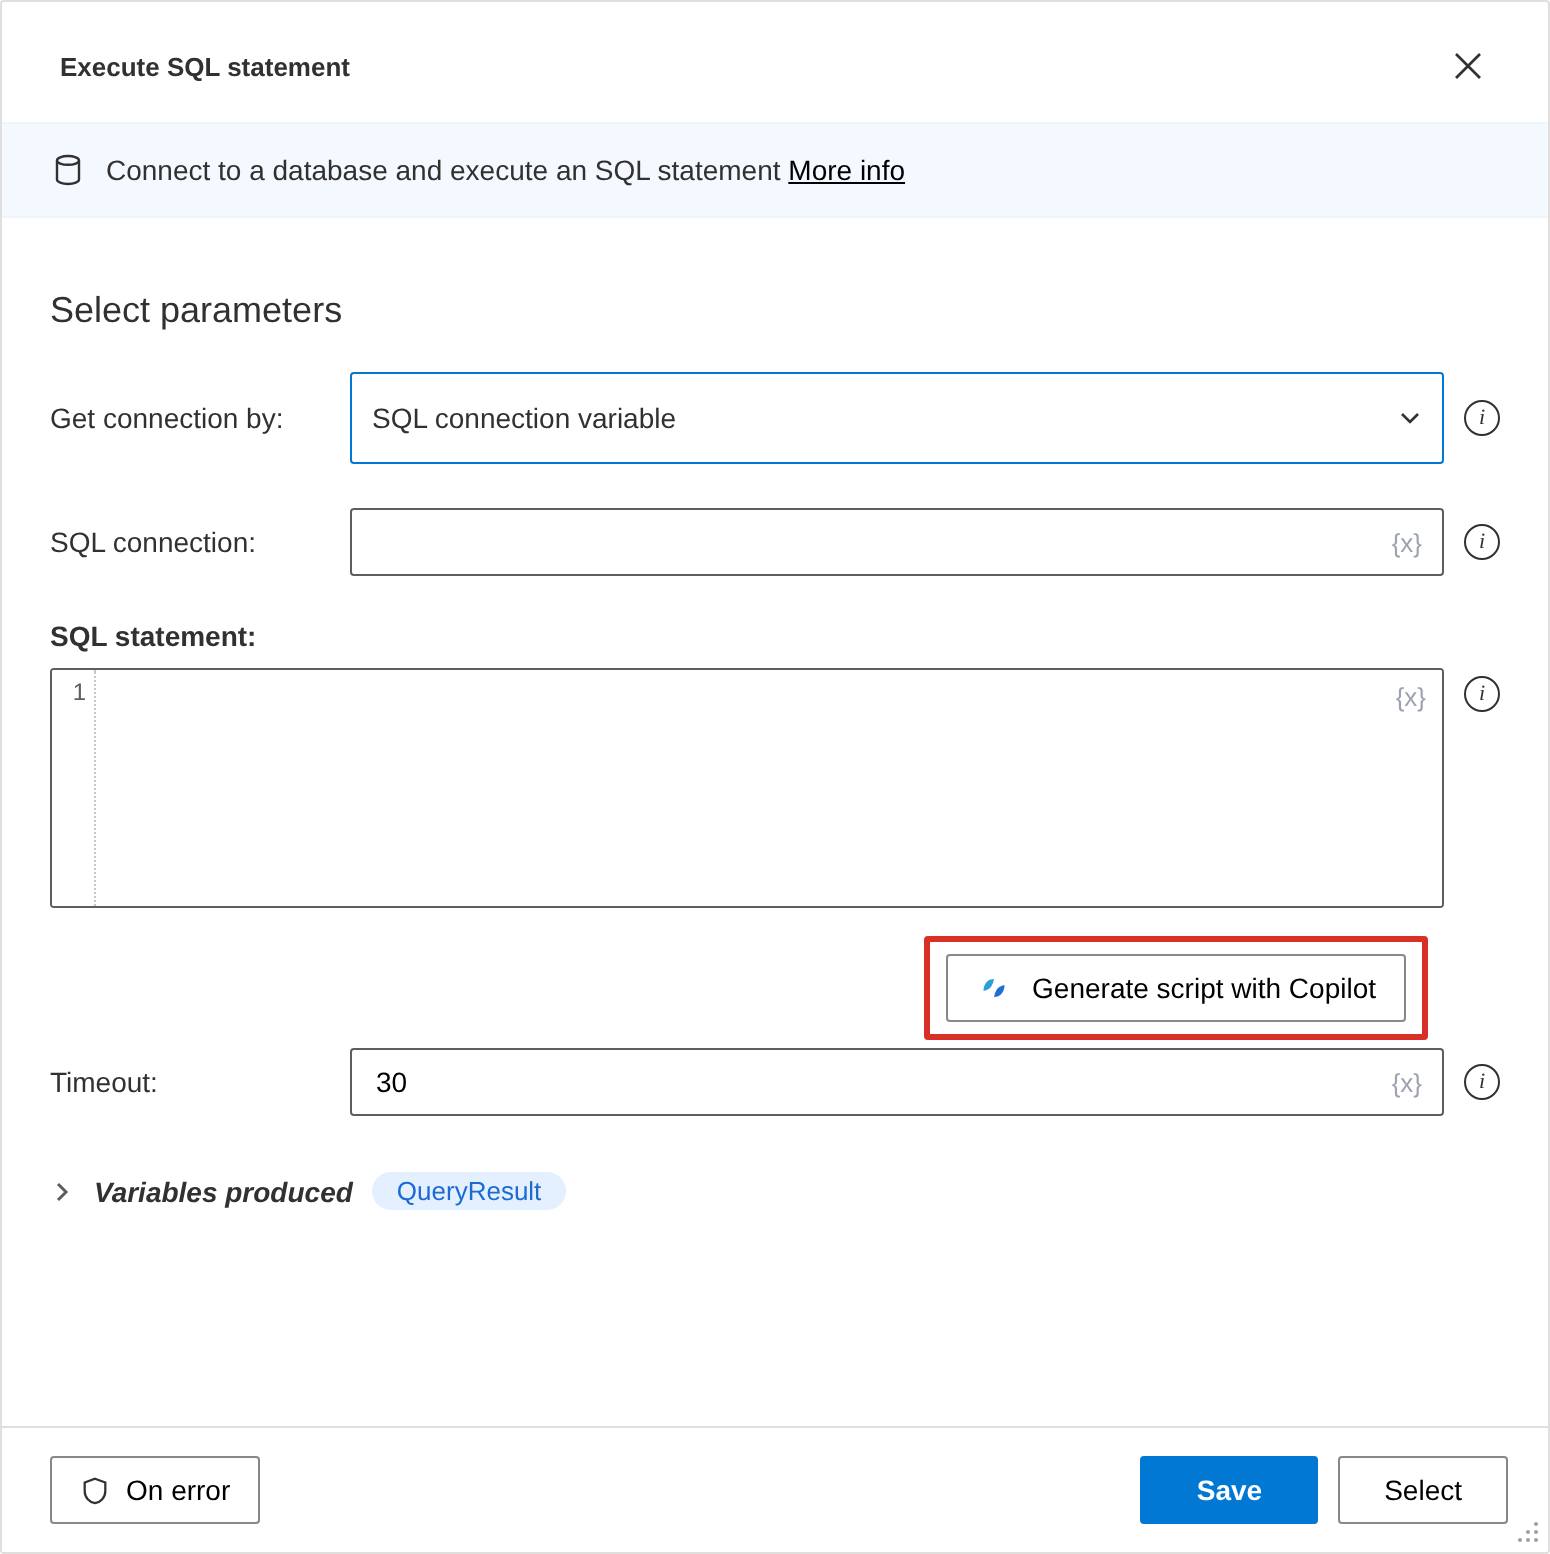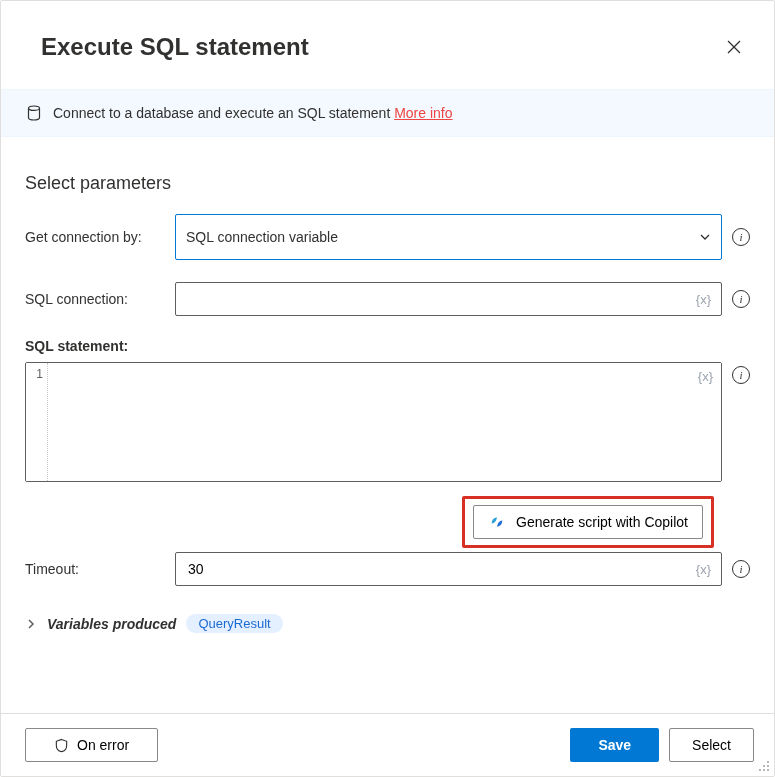--- a/index.html
+++ b/index.html
@@ -14,43 +14,43 @@
     border:1px solid #e1dfdd;
     border-radius:2px;
   }
   .header {
     display:flex;
     align-items:center;
     justify-content:space-between;
     padding:16px 24px 12px 24px;
   }
   .header h1 {
-    margin:16px;
-    font-size:24px;
+    margin:5px;
+    font-size:13px;
     font-weight:600;
   }
   .close-btn {
     width:32px; height:32px;
     display:flex;align-items:center;justify-content:center;
     cursor:pointer;
     background:transparent;
     border:none;
   }
   .info-bar {
     background:#f3f9ff;
     border-top:1px solid #eef5fc;
     border-bottom:1px solid #eef5fc;
     padding:14px 24px;
     display:flex;
     align-items:center;
     gap:10px;
     font-size:14px;
     color:#323130;
   }
-  .info-bar a { color:#ef4444; text-decoration:underline; }
+  .info-bar a { color:#000000; text-decoration:underline; }
   .content {
     padding:18px 24px 0 24px;
   }
   .section-title {
     font-size:18px;
     font-weight:400;
     margin:18px 0 20px 0;
     color:#323130;
   }
   .row {
@@ -217,21 +217,21 @@
     font-size:14px;
     cursor:pointer;
     font-family:inherit;
   }
   .on-error-btn {
     display:flex;
     align-items:center;
     gap:8px;
     border:1px solid #8a8886;
     background:#fff;
-    padding:0 28px;
+    padding:0 14px;
   }
   .footer-right { display:flex; gap:10px; align-items:center;}
   .save-btn {
     border:none;
     background:#0078d4;
     color:#fff;
     padding:0 28px;
     font-weight:600;
   }
   .cancel-btn {

